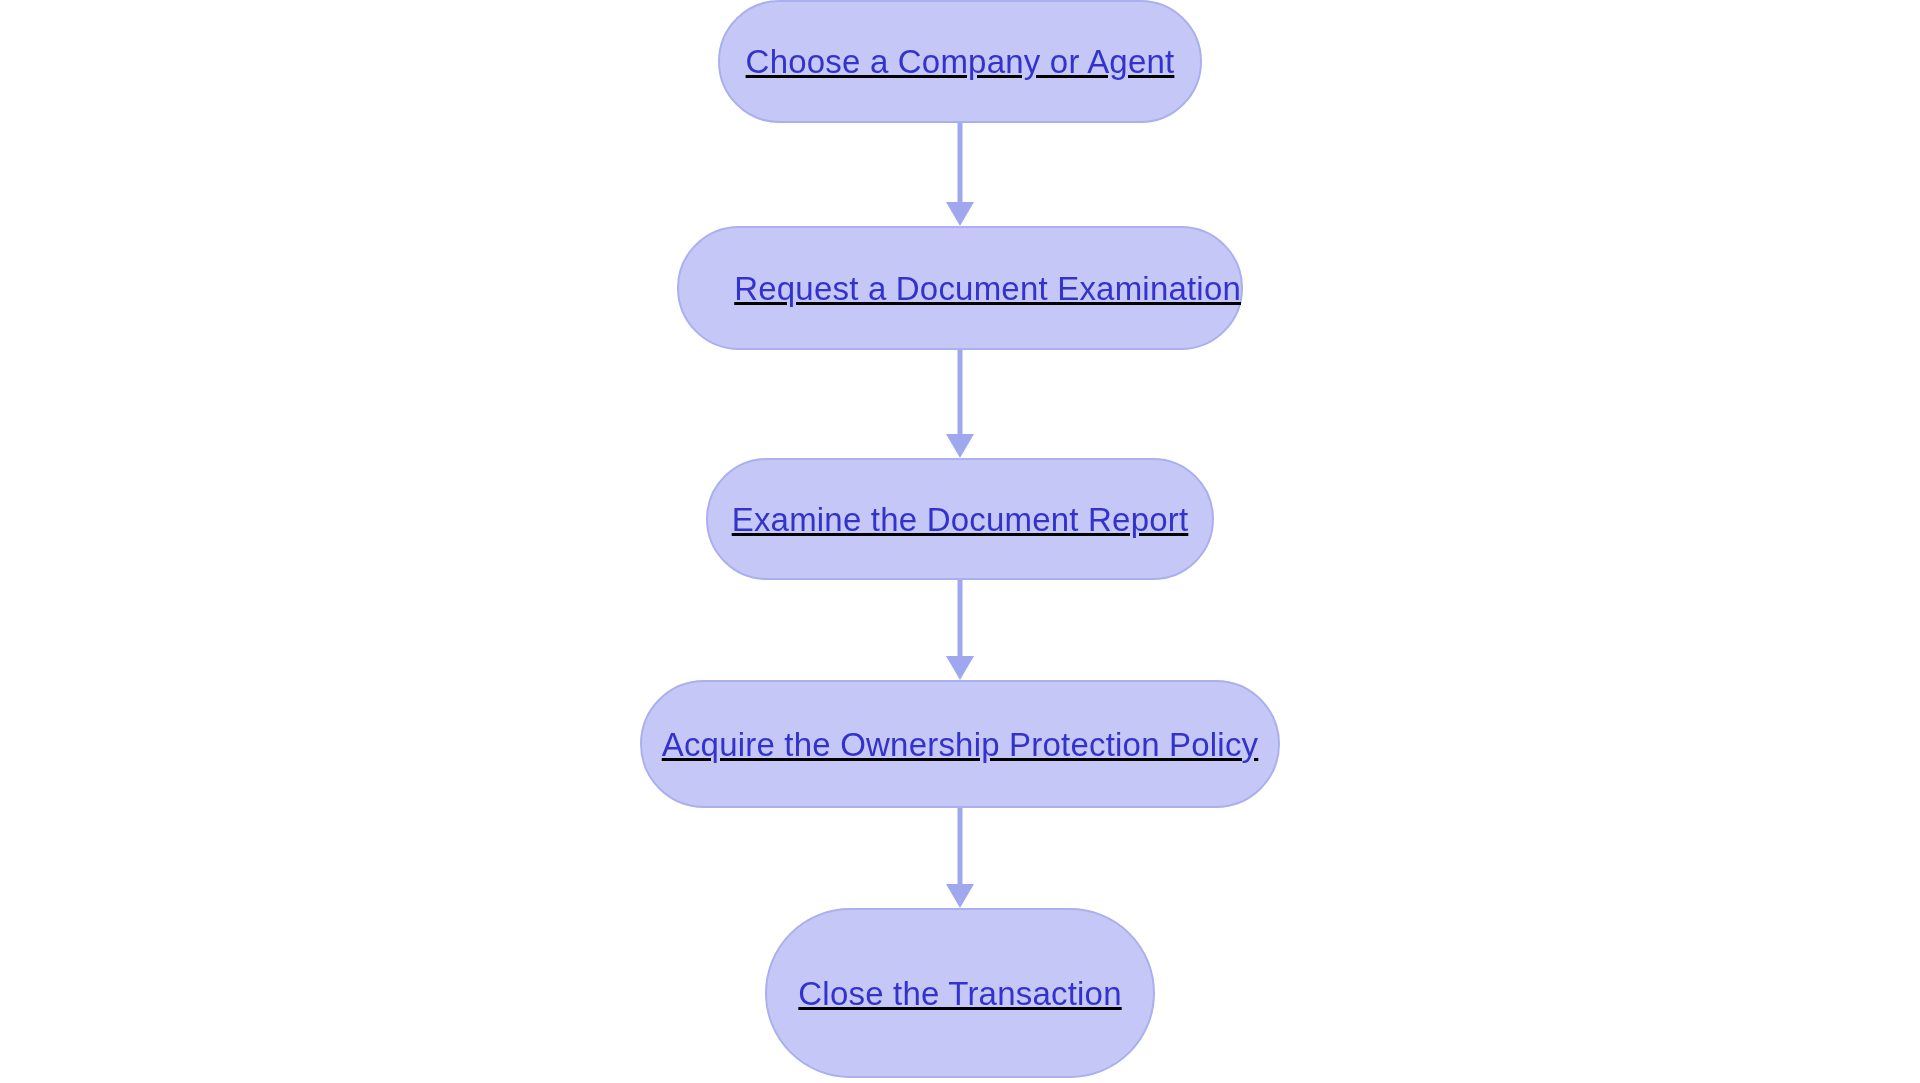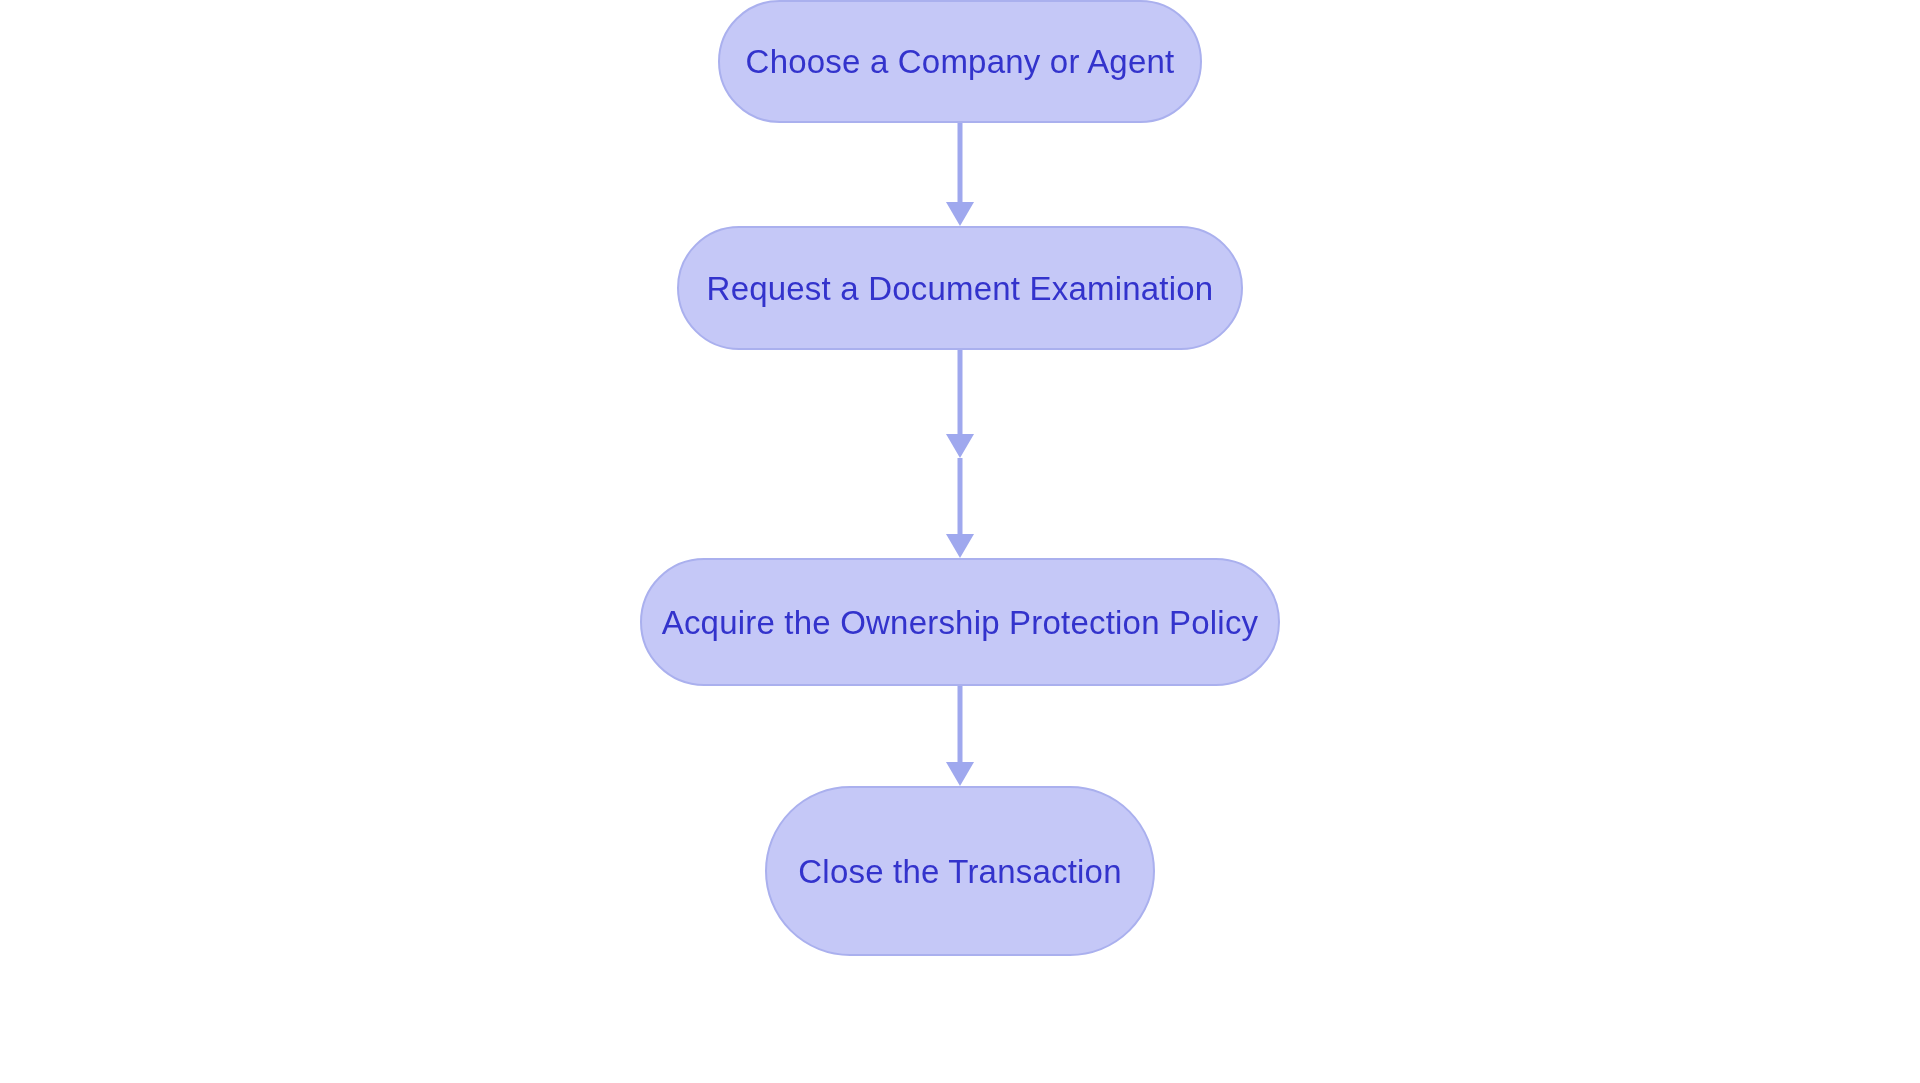--- a/index.html
+++ b/index.html
@@ -34,36 +34,37 @@
 
   .node {
     box-sizing: border-box;
     background: #c5c8f7;
     border: 2px solid #aab0ee;
     border-radius: 999px;
     display: flex;
     align-items: center;
     justify-content: center;
     flex: none;
+    text-decoration: underline;
   }
 
   .node-label {
     color: #3333cc;
     font-family: "Liberation Sans", sans-serif;
     font-size: 33px;
     font-weight: 400;
     line-height: 1;
     letter-spacing: 0.2px;
     white-space: nowrap;
     text-align: center;
   }
 
   
   .node-1 { width: 484px; height: 123px; }
-  .node-2 { width: 566px; height: 124px; }
+  .node-2 { width: 566px; height: 124px; justify-content: flex-end; }
   .node-3 { width: 508px; height: 122px; }
   .node-4 { width: 640px; height: 128px; justify-content: center; }
   .node-5 { width: 390px; height: 170px; }
 
   
   .connector {
     position: relative;
     width: 30px;
     flex: none;
     display: block;
@@ -112,20 +113,23 @@
 
     <div class="node node-2">
       <span class="node-label">Request a Document Examination</span>
     </div>
 
     <div class="connector connector-2">
       <div class="connector-line"></div>
       <div class="connector-head"></div>
     </div>
 
+    <div class="node node-3">
+      <span class="node-label">Examine the Document Report</span>
+    </div>
 
     <div class="connector connector-3">
       <div class="connector-line"></div>
       <div class="connector-head"></div>
     </div>
 
     <div class="node node-4">
       <span class="node-label">Acquire the Ownership Protection Policy</span>
     </div>
 

